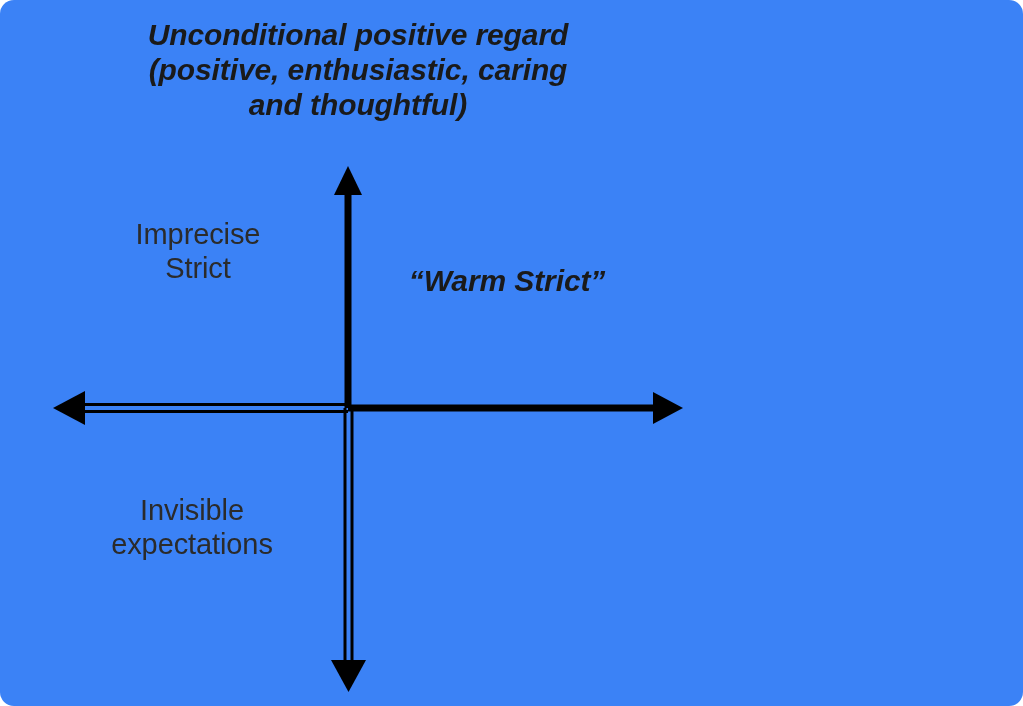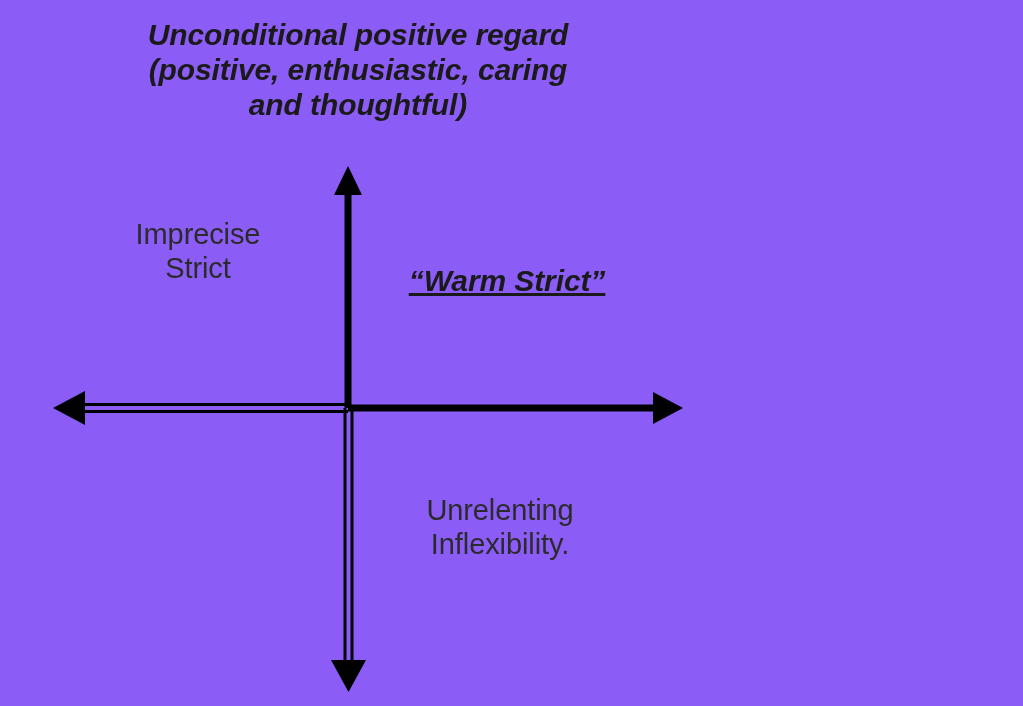--- a/index.html
+++ b/index.html
@@ -5,24 +5,25 @@
 <style>
   html, body {
     margin: 0;
     padding: 0;
     background: #ffffff;
   }
   #canvas {
     position: relative;
     width: 1023px;
     height: 706px;
-    background: #8b5cf6;
+    background: #3b82f6;
     overflow: hidden;
     font-family: "Liberation Sans", "DejaVu Sans", sans-serif;
     color: #262626;
+    border-radius: 14px;
     -webkit-font-smoothing: antialiased;
   }
 
   
   #axes {
     position: absolute;
     left: 0;
     top: 0;
     width: 1023px;
     height: 706px;
@@ -74,21 +75,20 @@
   }
   #label-q2 {
     left: 78px;
     top: 218px;
     width: 240px;
   }
   #label-warm-strict {
     left: 372px;
     top: 264px;
     width: 270px;
-    text-decoration: underline;
   }
   #label-q3 {
     left: 72px;
     top: 494px;
     width: 240px;
   }
   #label-q4 {
     left: 380px;
     top: 494px;
     width: 240px;
@@ -123,17 +123,17 @@
   <div class="lbl axis-label" id="label-top">Unconditional positive regard
 (positive, enthusiastic, caring
 and thoughtful)</div>
 
 
   <div class="lbl quad-label" id="label-q2">Imprecise
 Strict</div>
 
   <div class="lbl center-label" id="label-warm-strict">“Warm Strict”</div>
 
+  <div class="lbl quad-label" id="label-q3">Invisible
+expectations</div>
 
-  <div class="lbl quad-label" id="label-q4">Unrelenting
-Inflexibility.</div>
 
 </div>
 
 </body></html>

